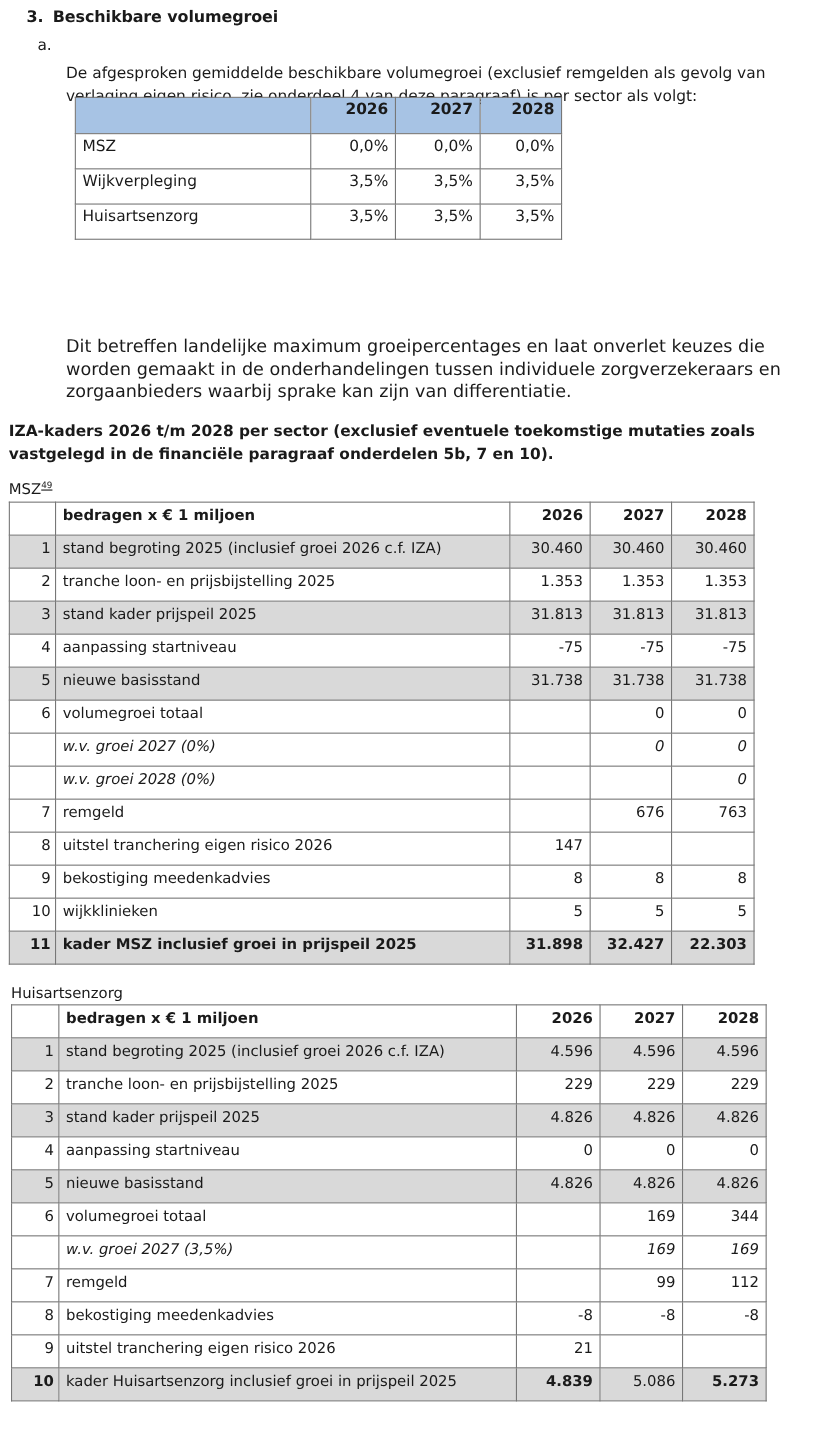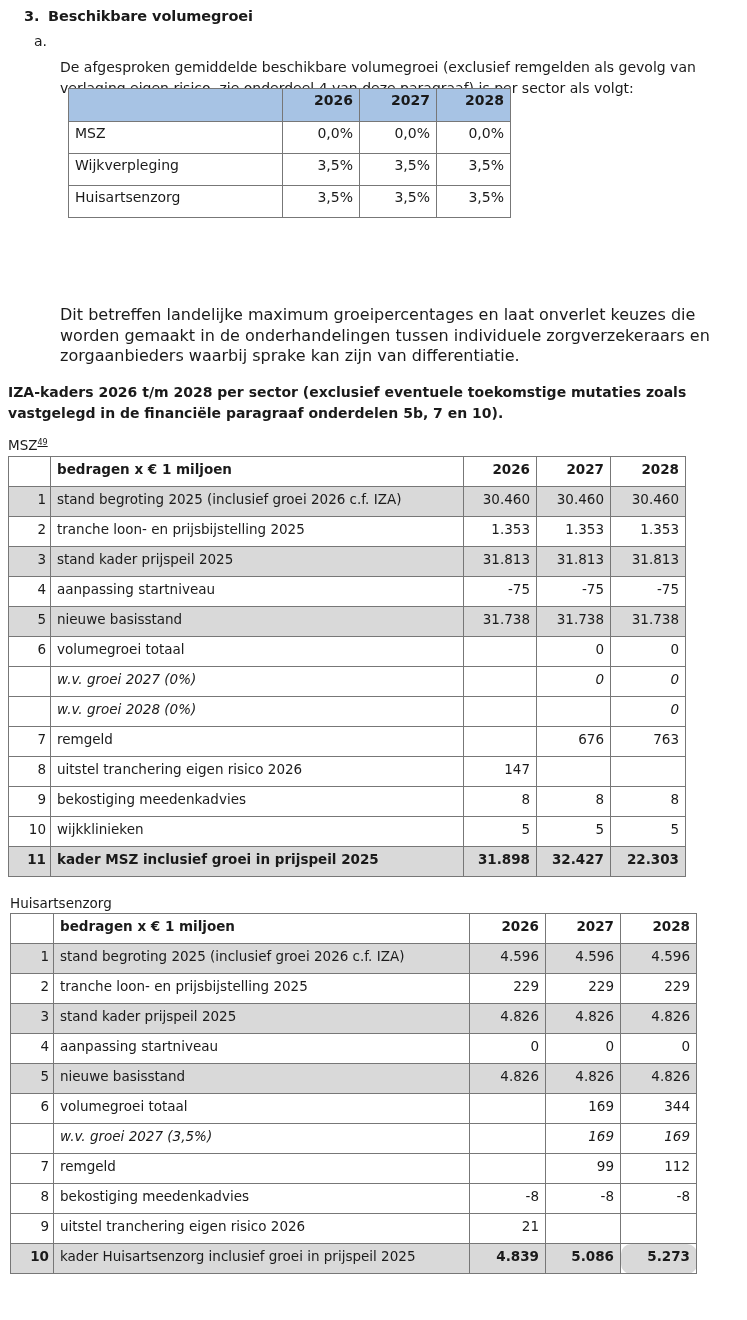--- a/index.html
+++ b/index.html
@@ -289,17 +289,17 @@
         <td class="n">9</td>
         <td>uitstel tranchering eigen risico 2026</td>
         <td class="v">21</td>
         <td class="v"></td>
         <td class="v"></td>
       </tr>
       <tr class="grey">
         <td class="n" style="font-weight: bold;">10</td>
         <td>kader Huisartsenzorg inclusief groei in prijspeil 2025</td>
         <td class="v" style="font-weight: bold;">4.839</td>
-        <td class="v" style="font-weight: bold;">5.086</td>
-        <td class="v" style="font-weight: bold; border-radius: 10px;">5.273</td>
+        <td class="v" style="font-weight: normal;">5.086</td>
+        <td class="v" style="font-weight: bold;">5.273</td>
       </tr>
     </tbody>
 </table>
 
 </body></html>

